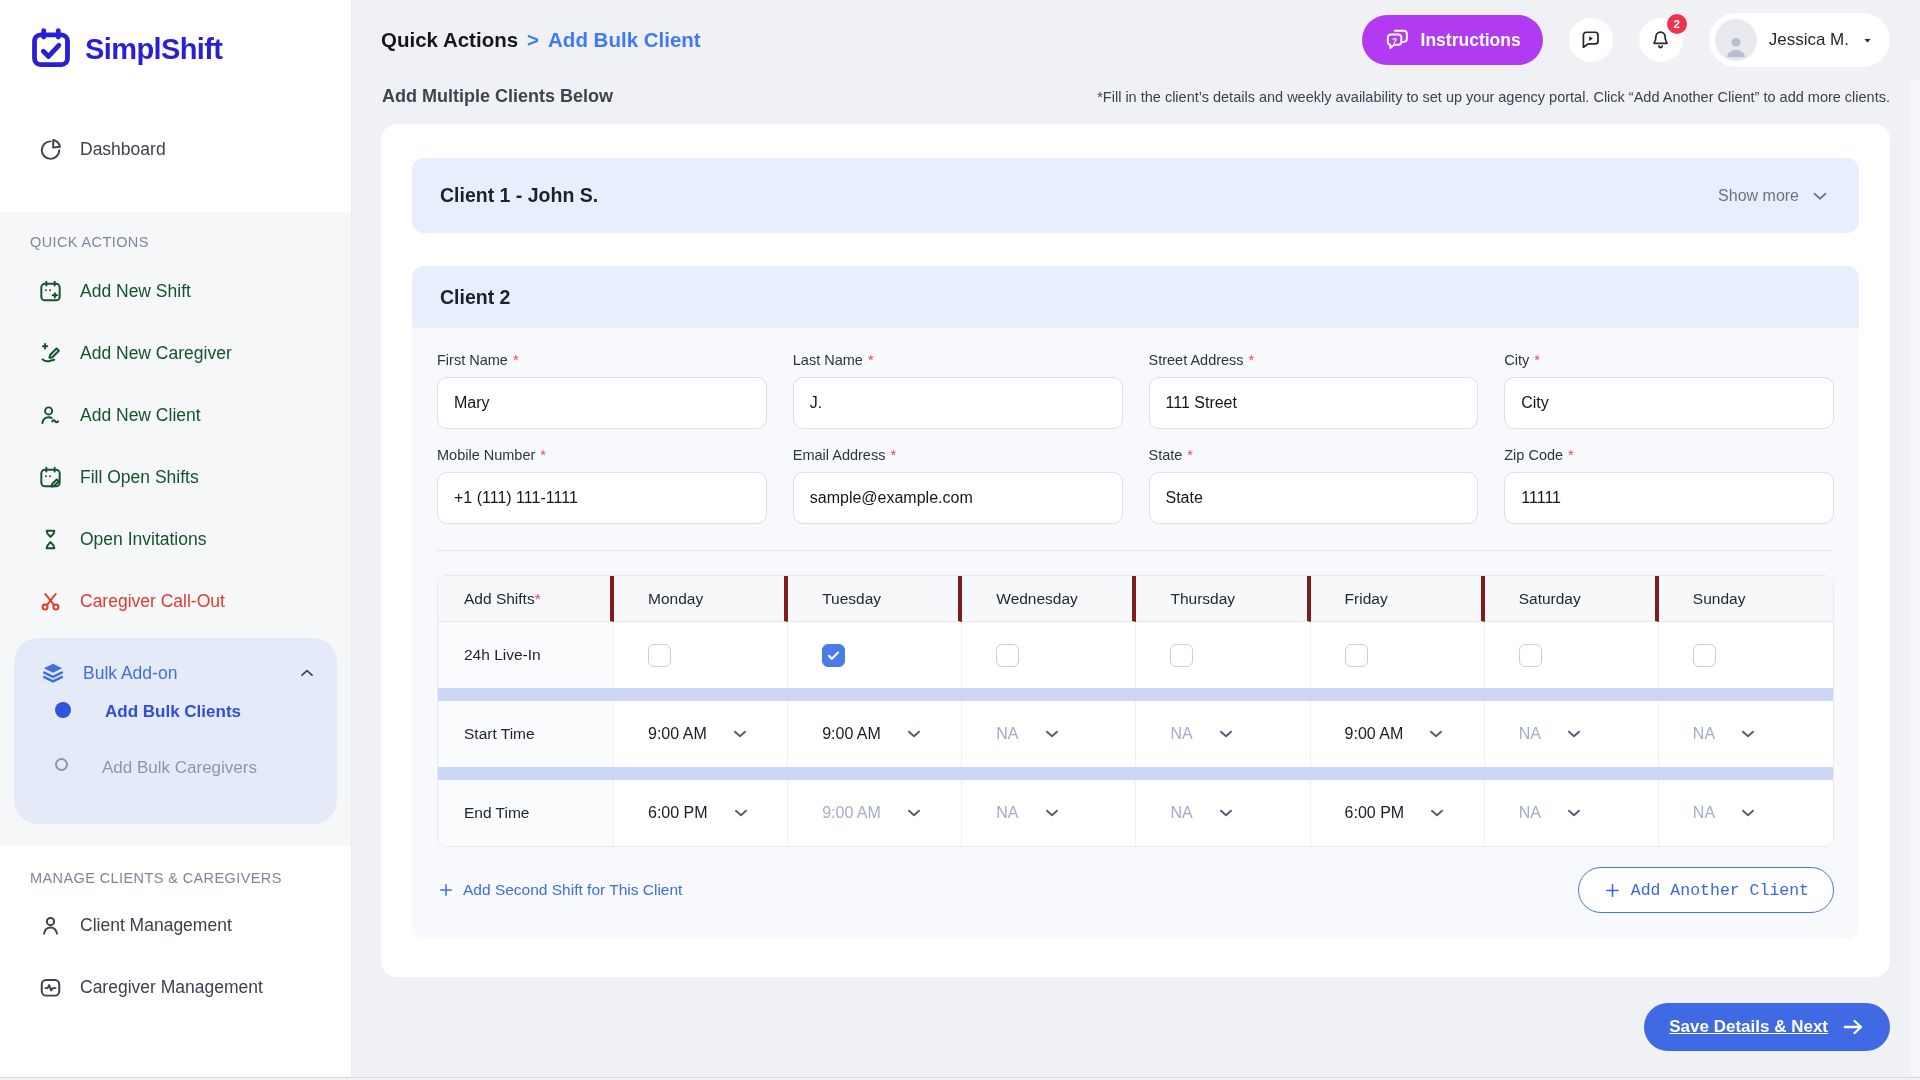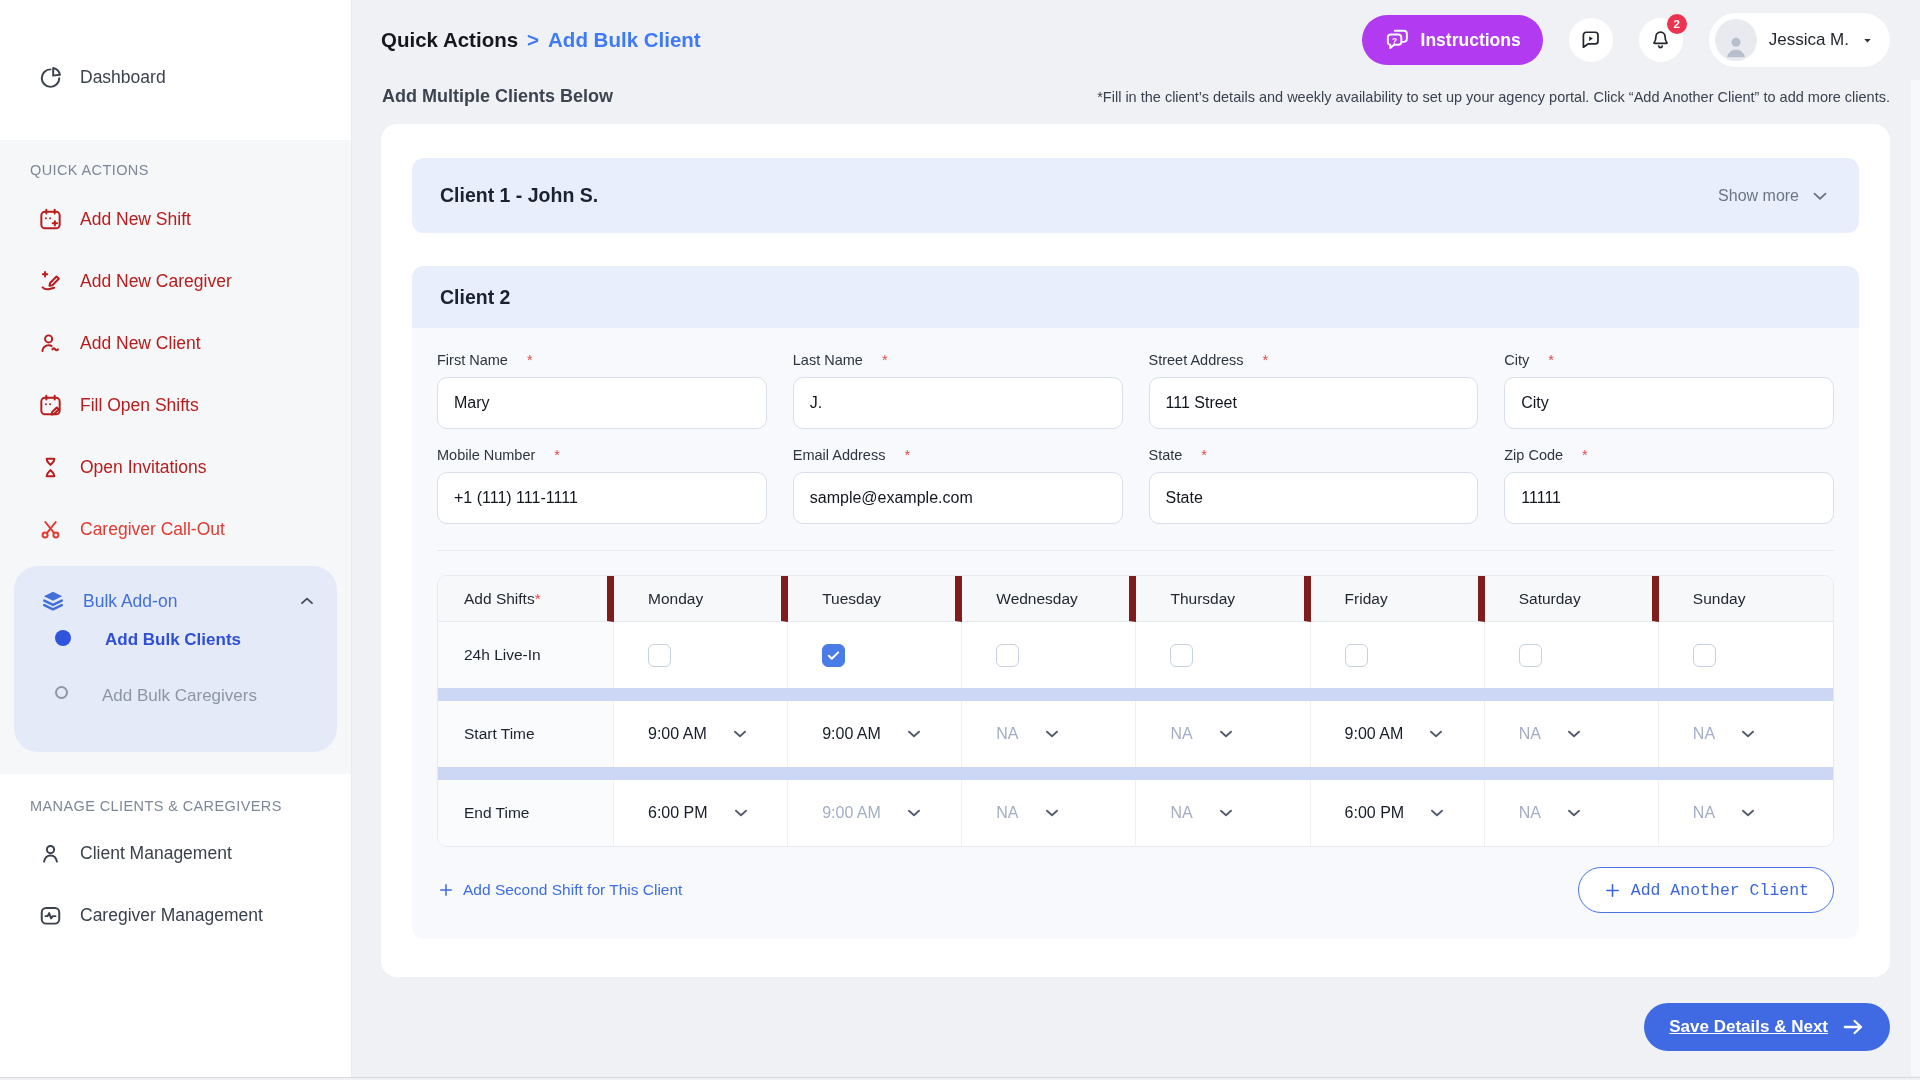--- a/index.html
+++ b/index.html
@@ -12,21 +12,21 @@
   .sidebar { position:absolute; left:0; top:0; width:352px; height:1080px; background:#ffffff; border-right:1px solid #e9ebef; z-index:2; }
   .logo { display:flex; align-items:center; gap:11px; margin:26px 0 0 28px; cursor:pointer; }
   .logo svg { width:46px; height:46px; }
   .logo-text { font-size:29px; font-weight:bold; color:#2a1fd5; letter-spacing:-0.6px; }
   .nav-item { display:flex; align-items:center; gap:17px; padding-left:38px; height:62px; font-size:17.5px; color:#3b414d; cursor:pointer; }
   .nav-item svg { width:25px; height:25px; flex:none; }
   .nav-dashboard { margin-top:56px; height:42px; }
   .section-quick { background:#f6f7f9; margin-top:42px; padding:22px 0 22px; }
   .section-label { font-size:14.5px; color:#7e8798; padding-left:30px; letter-spacing:0.4px; }
   .qa-list { margin-top:10px; }
-  .item-blue { color:#b91c1c; }
+  .item-blue { color:#14532d; }
   .item-red { color:#e23a30; }
   .bulk-group { background:#e5eaf8; border-radius:24px; margin:6px 14px 0; padding:6px 0 10px; }
   .bulk-head { display:flex; align-items:center; gap:17px; height:58px; padding:0 20px 0 26px; color:#4170dd; font-size:17.5px; cursor:pointer; }
   .bulk-head svg.layers { width:26px; height:26px; }
   .bulk-chevron { margin-left:auto; width:20px; height:20px; color:#454c58; }
   .bulk-sub { display:flex; align-items:flex-start; gap:34px; height:56px; padding-left:41px; font-size:17px; cursor:pointer; }
   .dot-active { width:16px; height:16px; border-radius:50%; background:#2f55dd; flex:none; }
   .dot-hollow { width:13px; height:13px; border-radius:50%; border:2.5px solid #8d97a7; flex:none; }
   .sub-active { color:#2f4fd8; font-weight:bold; }
   .sub-inactive { color:#8d96a5; }
@@ -60,29 +60,29 @@
   .client1 { height:75px; background:#e8eefb; border-radius:12px; display:flex; align-items:center; justify-content:space-between; padding:0 28px; }
   .client-title { font-size:19.5px; font-weight:bold; color:#1a2130; }
   .show-more { display:flex; align-items:center; gap:10px; color:#6d7585; font-size:16px; cursor:pointer; }
   .show-more svg { width:22px; height:22px; }
 
   .client2 { margin-top:33px; background:#f7f9fc; border-radius:12px; }
   .client2-head { height:62px; background:#e8eefb; border-radius:12px 12px 0 0; display:flex; align-items:center; padding:0 28px; }
   .client2-body { padding:24px 25px 26px; }
 
   .form-grid { display:grid; grid-template-columns:repeat(4,1fr); column-gap:26px; row-gap:18px; }
-  .field-label { font-size:14.5px; color:#2e3540; font-weight:500; margin-bottom:9px; display:flex; gap:19px; }
+  .field-label { font-size:14.5px; color:#2e3540; font-weight:500; margin-bottom:9px; display:flex; gap:5px; }
   .req { color:#e5484d; }
   .text-input { width:100%; height:52px; border:1px solid #d9dfe9; border-radius:10px; background:#fff; font-size:16px; color:#12161f; padding:0 16px; font-family:inherit; outline:none; }
 
   .form-divider { border-top:1px solid #e4e8f0; margin-top:26px; }
 
   .shift-table { margin-top:24px; border:1px solid #e6e9f0; border-radius:10px; overflow:hidden; background:#fff; }
   .trow { display:grid; grid-template-columns:176px repeat(7,1fr); }
-  .th { height:46px; background:#f6f8fa; display:flex; align-items:center; padding-left:34px; font-size:15.5px; color:#232833; border-right:7px solid #7f1d1d; border-bottom:1px solid #e6e9f0; }
+  .th { height:46px; background:#f6f8fa; display:flex; align-items:center; padding-left:34px; font-size:15.5px; color:#232833; border-right:4px solid #7f1d1d; border-bottom:1px solid #e6e9f0; }
   .th.first { padding-left:26px; font-weight:500; }
   .trow > :last-child { border-right:none; }
   .td { height:66px; display:flex; align-items:center; border-right:1px solid #eef0f4; background:#fff; }
   .row-label { padding-left:26px; background:#fafbfd; font-size:15.5px; color:#1c222e; }
   .cb-cell { padding-left:34px; }
   .checkbox { width:23px; height:23px; border:1.6px solid #c7d0df; border-radius:6px; background:#fff; display:flex; align-items:center; justify-content:center; cursor:pointer; }
   .checkbox svg { display:none; width:15px; height:15px; }
   .checkbox.checked { background:#4a7ce8; border-color:#4a7ce8; }
   .checkbox.checked svg { display:block; }
   .time-cell { padding-left:34px; gap:22px; font-size:16px; color:#161c28; cursor:pointer; }
@@ -104,20 +104,29 @@
   .bottom-edge { position:absolute; left:0; right:0; bottom:0; height:3px; background:#f2f2f4; border-top:1px solid #d7d9de; z-index:6; }
 
   svg.stroked { fill:none; stroke:currentColor; stroke-width:1.9; stroke-linecap:round; stroke-linejoin:round; }
 </style>
 </head>
 <body>
 
 <div class="page">
 
   <div class="sidebar">
+    <div class="logo">
+      <svg class="stroked" viewBox="0 0 24 24" style="stroke-width:2.5;color:#2a1fd5">
+        <rect x="3.4" y="4.6" width="17.2" height="15.6" rx="3.2"></rect>
+        <line x1="8.2" y1="2.4" x2="8.2" y2="5.8"></line>
+        <line x1="15.8" y1="2.4" x2="15.8" y2="5.8"></line>
+        <path d="M8 13.2l2.7 2.7 5.4-5.8"></path>
+      </svg>
+      <span class="logo-text">SimplShift</span>
+    </div>
 
     <div class="nav-item nav-dashboard">
       <svg class="stroked" viewBox="0 0 24 24">
         <path d="M12 4.2a8.4 8.4 0 1 0 8.4 8.4"></path>
         <path d="M14.6 2.9a8.8 8.8 0 0 1 6.5 6.5l-6.5.8z"></path>
       </svg>
       <span>Dashboard</span>
     </div>
 
     <div class="section-quick">

